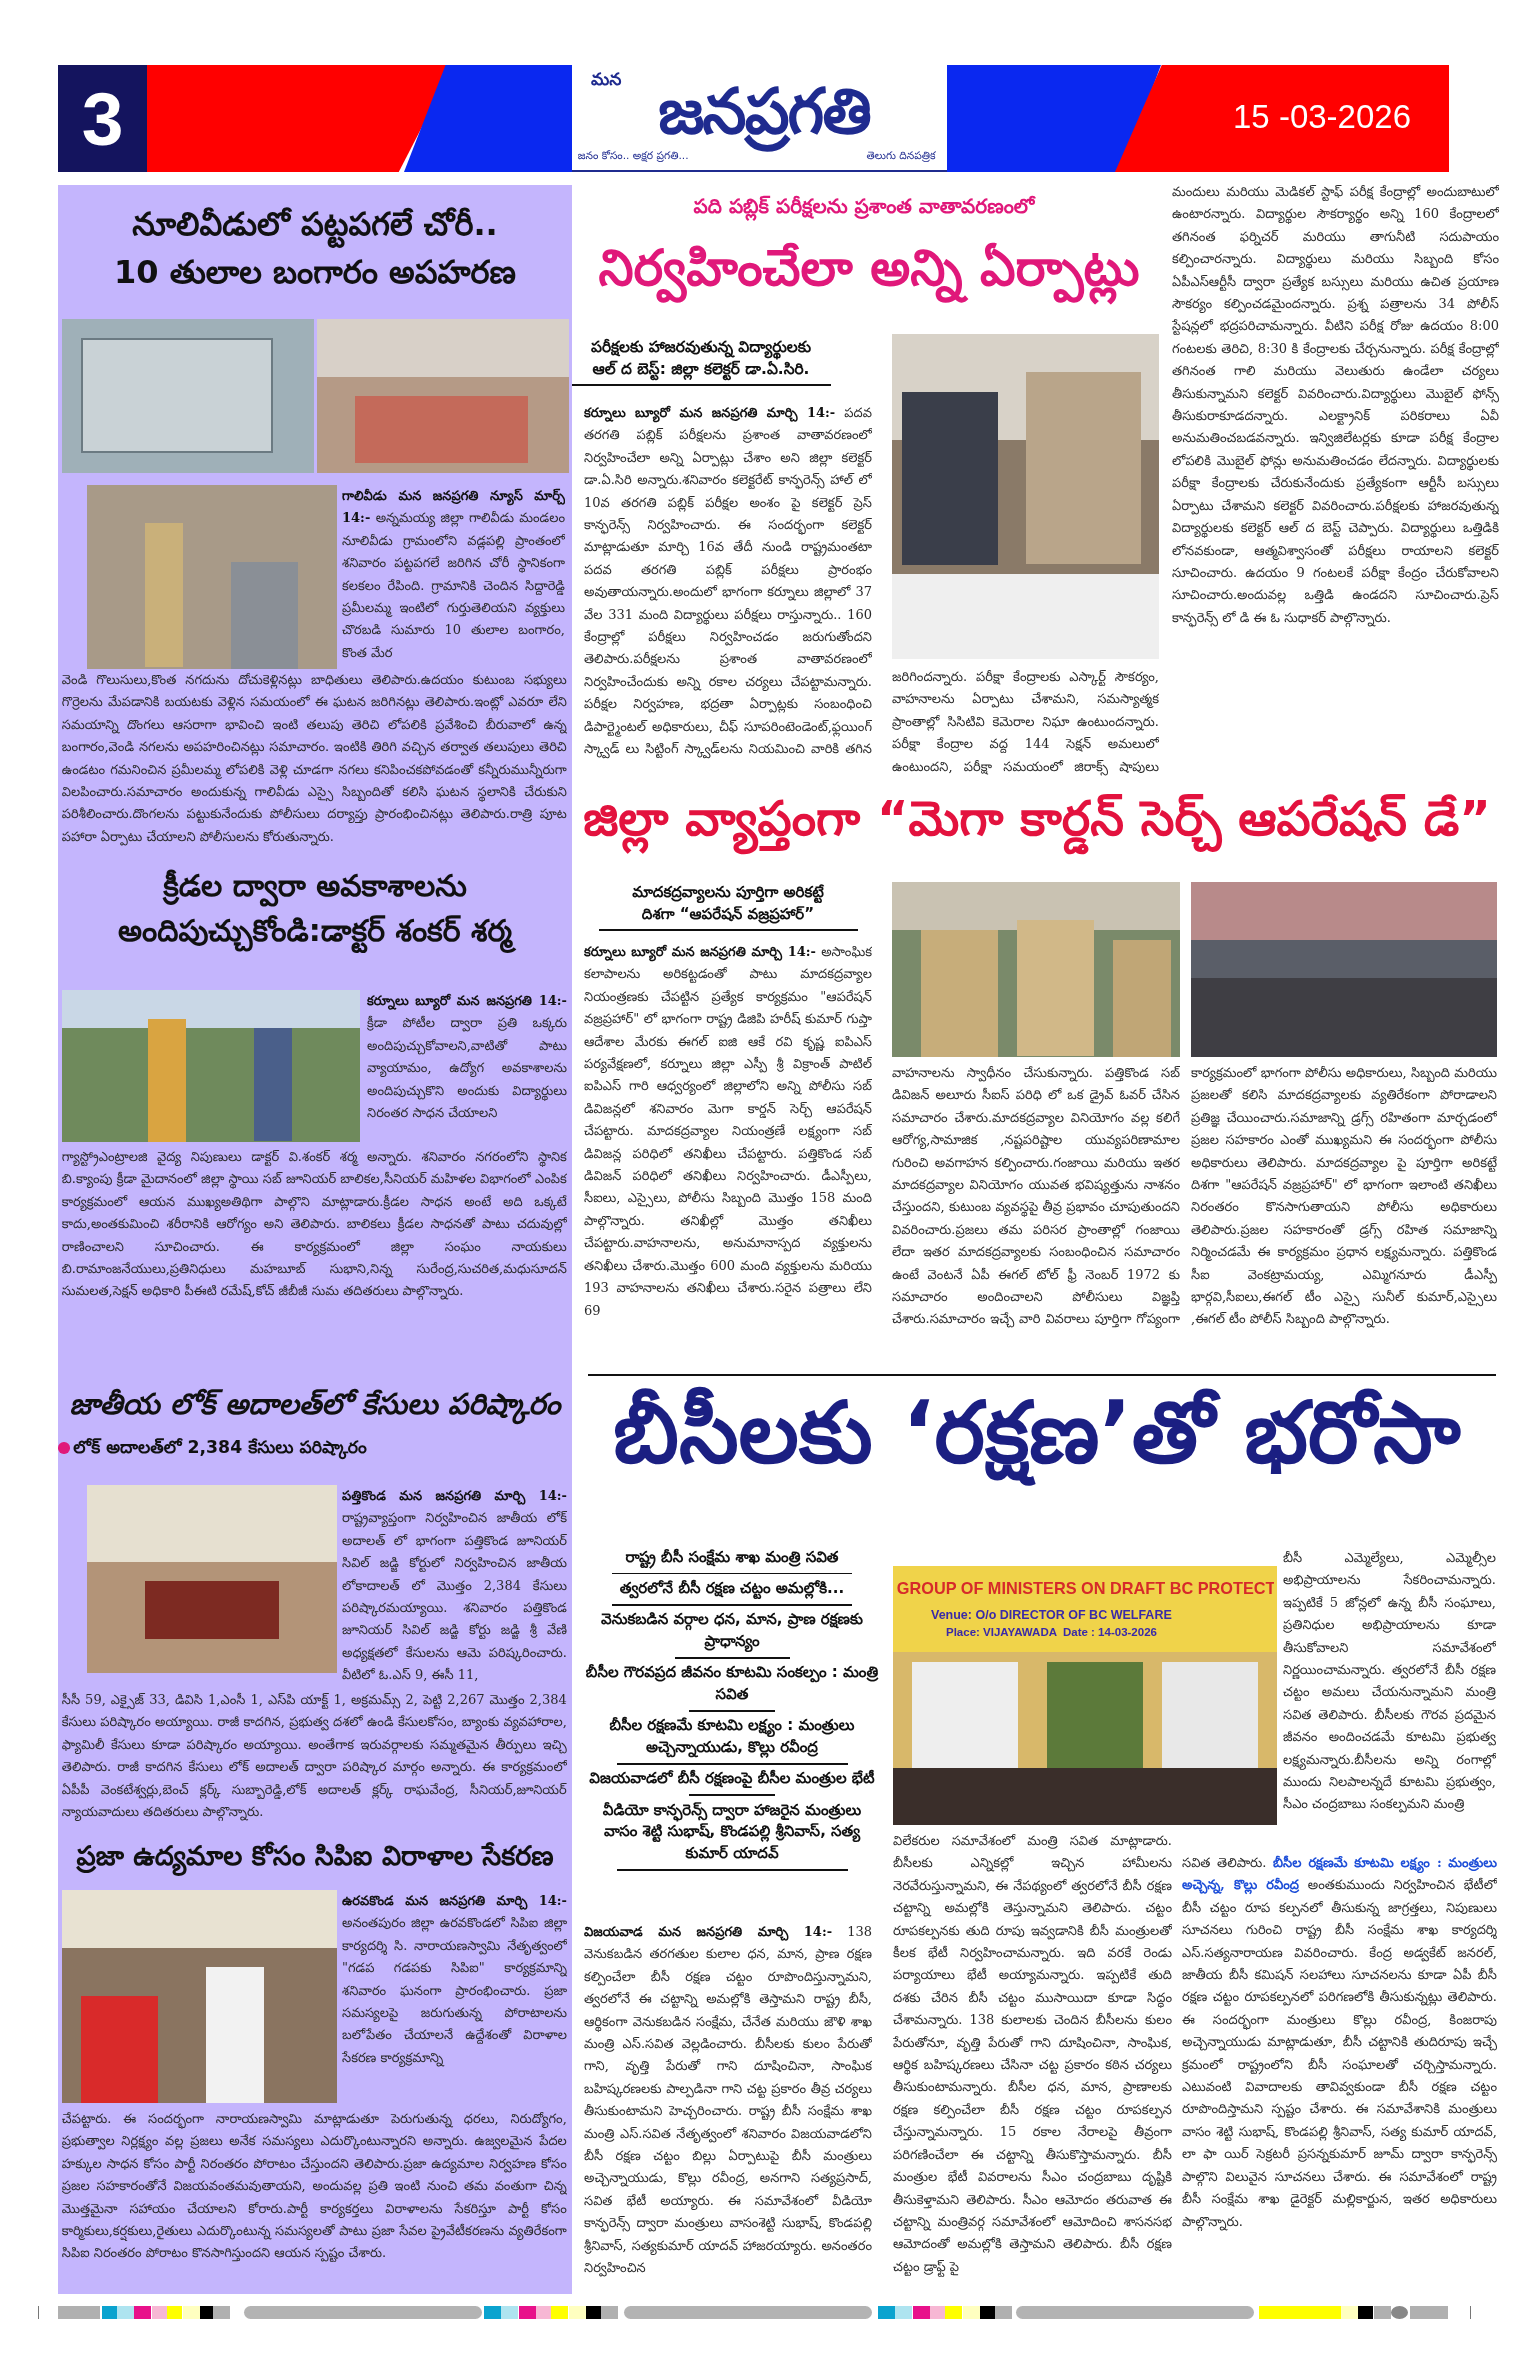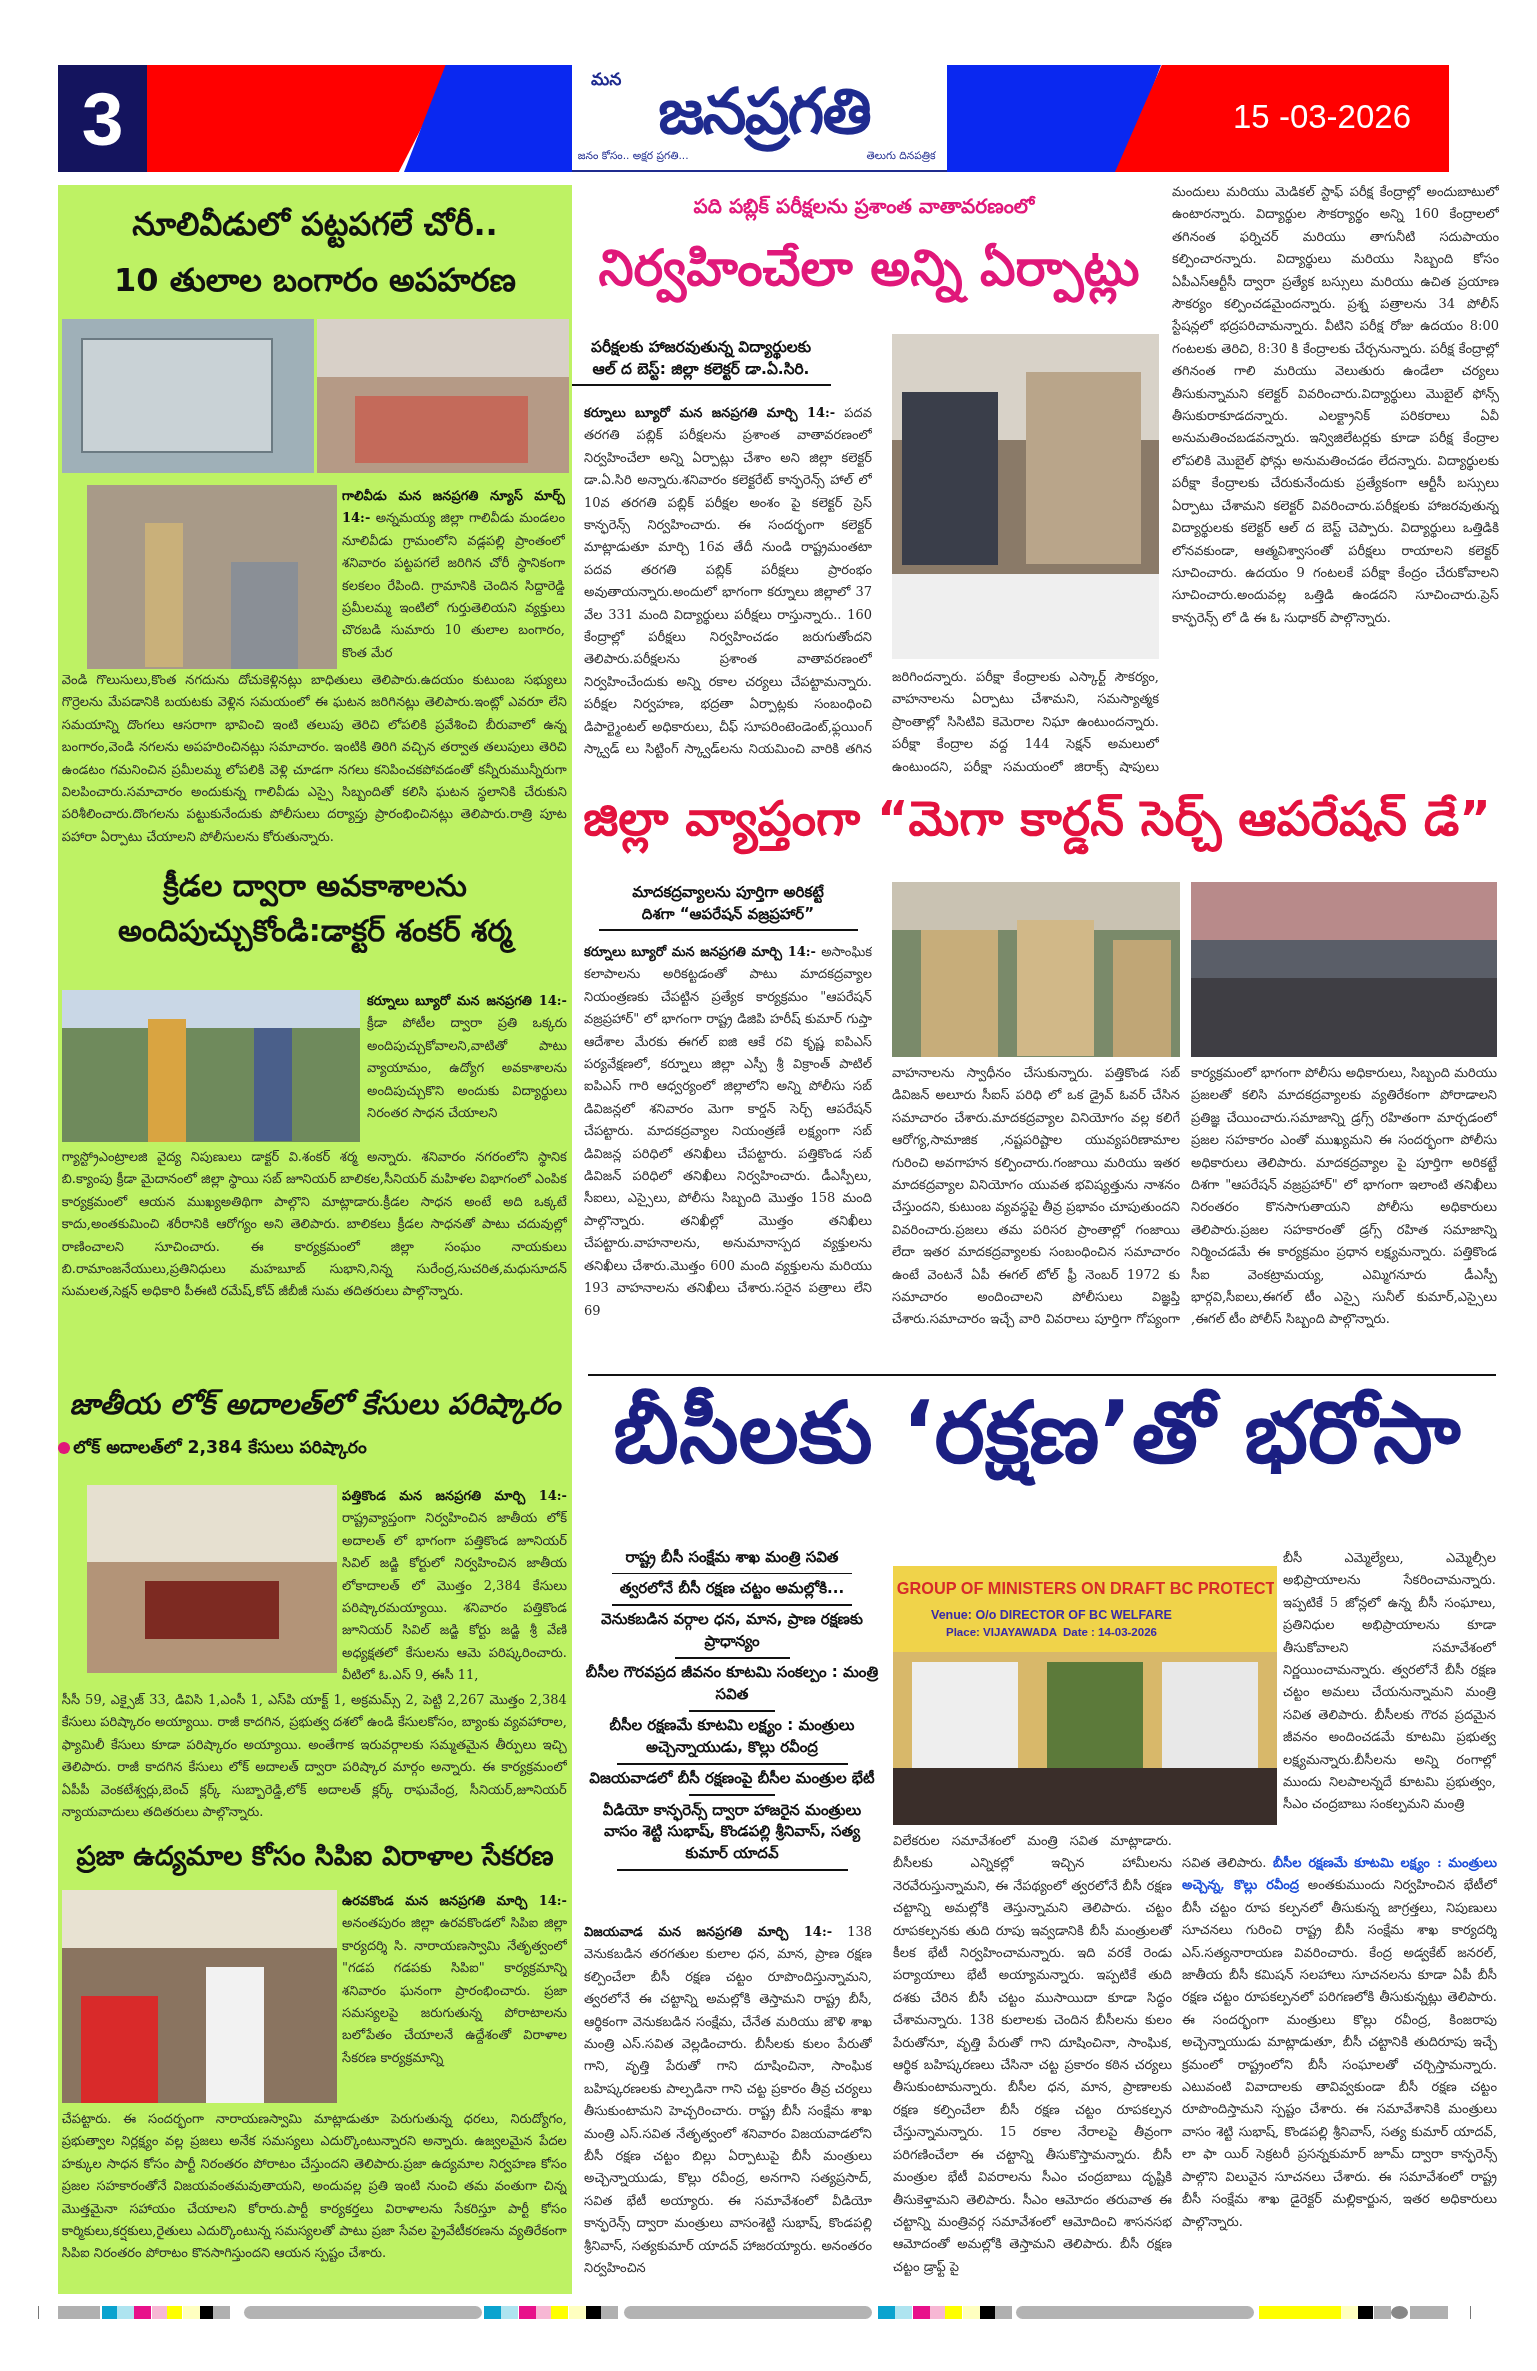--- a/index.html
+++ b/index.html
@@ -14,21 +14,21 @@
   .mh-logo { left: 514px; top: 0; width: 375px; height: 107px; background: #ffffff; border-bottom: 2.9px solid #1f2b8f; }
   .mh-blue-right { left: 882px; top: 0; width: 221px; height: 107px; background: #0a28f0; clip-path: polygon(0 0, 100% 0, 82% 100%, 0 100%); }
   .mh-red-right { left: 1057px; top: 0; width: 334px; height: 107px; background: #ff0000; clip-path: polygon(14% 0, 100% 0, 100% 100%, 0 100%); }
   .mh-date { right: 38px; top: 33px; color: #fff; font-family: "Liberation Sans", sans-serif; font-size: 33px; }
   .logo-mana { position: absolute; left: 19px; top: 3.8px; font-size: 17.3px; color: #1f2b8f; font-weight: bold; }
   .logo-title { position: absolute; left: 12px; top: 9.6px; width: 360px; text-align: center; font-size: 63px; font-weight: bold; color: #1f2b8f; letter-spacing: -1.9px; }
   .logo-tag-left { position: absolute; left: 5.8px; bottom: 5.8px; font-size: 10.6px; color: #1f2b8f; }
   .logo-tag-right { position: absolute; right: 11.5px; bottom: 5.8px; font-size: 10.6px; color: #1f2b8f; }
 
   
-  .left-col { left: 58px; top: 185px; width: 514px; height: 2109px; background: #bef264; }
+  .left-col { left: 58px; top: 185px; width: 514px; height: 2109px; background: #c4b5fd; }
 
   .headline-black { font-weight: bold; color: #111; text-align: center; line-height: 1.25; }
   .headline-pink { font-weight: bold; color: #e0187a; text-align: center; line-height: 1.2; }
   .headline-red { font-weight: bold; color: #e3123e; text-align: center; }
   .headline-navy { font-weight: bold; color: #1b1f82; text-align: center; }
 
   .body-text { font-family: "DejaVu Serif", serif; font-size: 13px; line-height: 22.4px; color: #2a2a2a; text-align: justify; overflow: hidden; }
   .dateline { font-weight: bold; color: #111; }
 
   .photo { background: #8a8076; overflow: hidden; position: absolute; }
@@ -57,21 +57,21 @@
     <div class="logo-title">జనప్రగతి</div>
     <span class="logo-tag-left">జనం కోసం.. అక్షర ప్రగతి...</span>
     <span class="logo-tag-right">తెలుగు దినపత్రిక</span>
   </div>
 </div>
 
 <div class="abs left-col">
 
   <div class="abs" style="left:0;top:19px;width:514px;">
     <div class="headline-black" style="font-size:32px;">నూలివీడులో పట్టపగలే చోరీ..</div>
-    <div class="headline-black" style="font-size:32px;margin-top:16px;">10 తులాల బంగారం అపహరణ</div>
+    <div class="headline-black" style="font-size:32px;margin-top:8px;">10 తులాల బంగారం అపహరణ</div>
   </div>
   <div class="photo" style="left:3.8px;top:134px;width:252px;height:154px;background:#9fb0b8;">
     <div class="p1" style="left:19px;top:19px;width:192px;height:115px;background:#c9d2d6;border:2.9px solid #6b7a82;"></div>
   </div>
   <div class="photo" style="left:259px;top:134px;width:252px;height:154px;background:#b59a86;">
     <div class="p1" style="left:0;top:0;width:252px;height:58px;background:#d8d0c8;"></div>
     <div class="p1" style="left:38px;top:77px;width:173px;height:67px;background:#c46a5a;"></div>
   </div>
   <div class="photo" style="left:29px;top:300px;width:250px;height:184px;background:#a89a88;">
     <div class="p1" style="left:58px;top:38px;width:38px;height:144px;background:#c9b07a;"></div>

